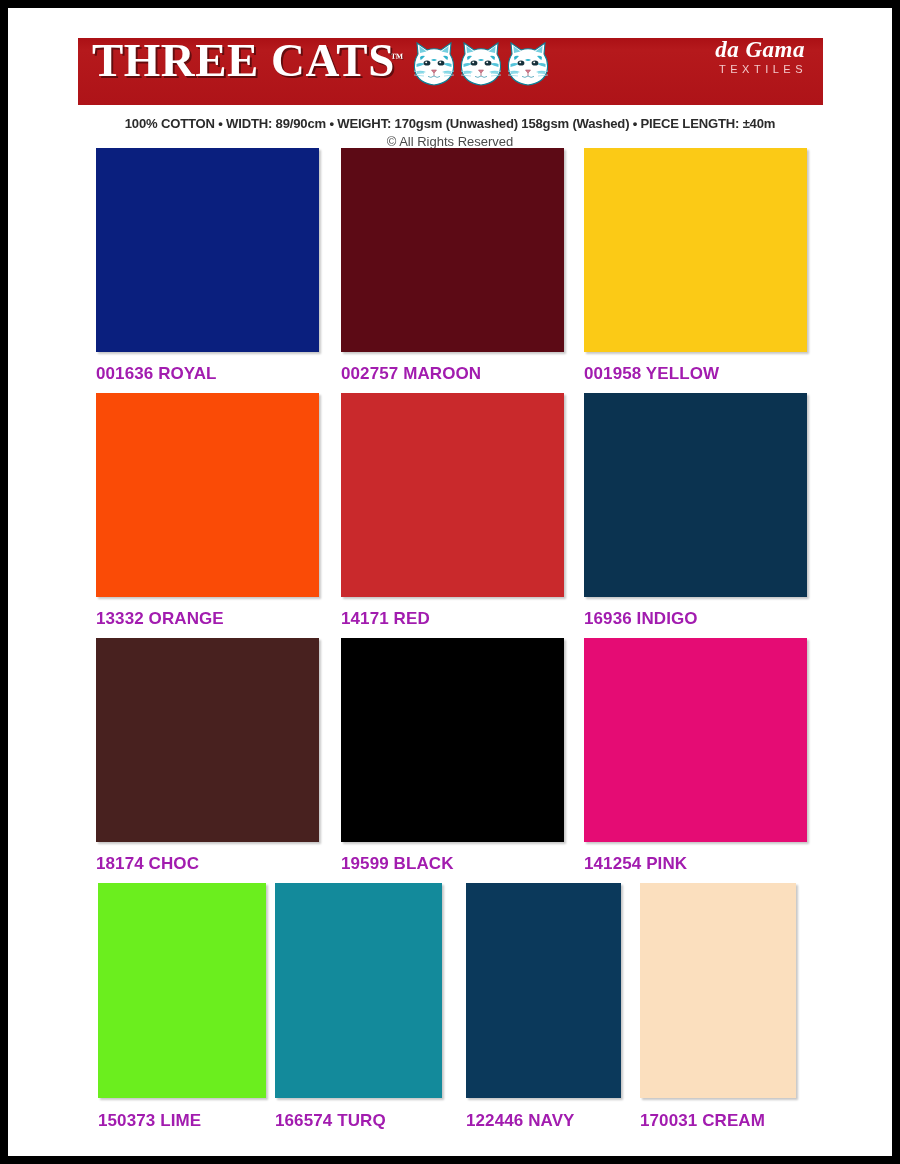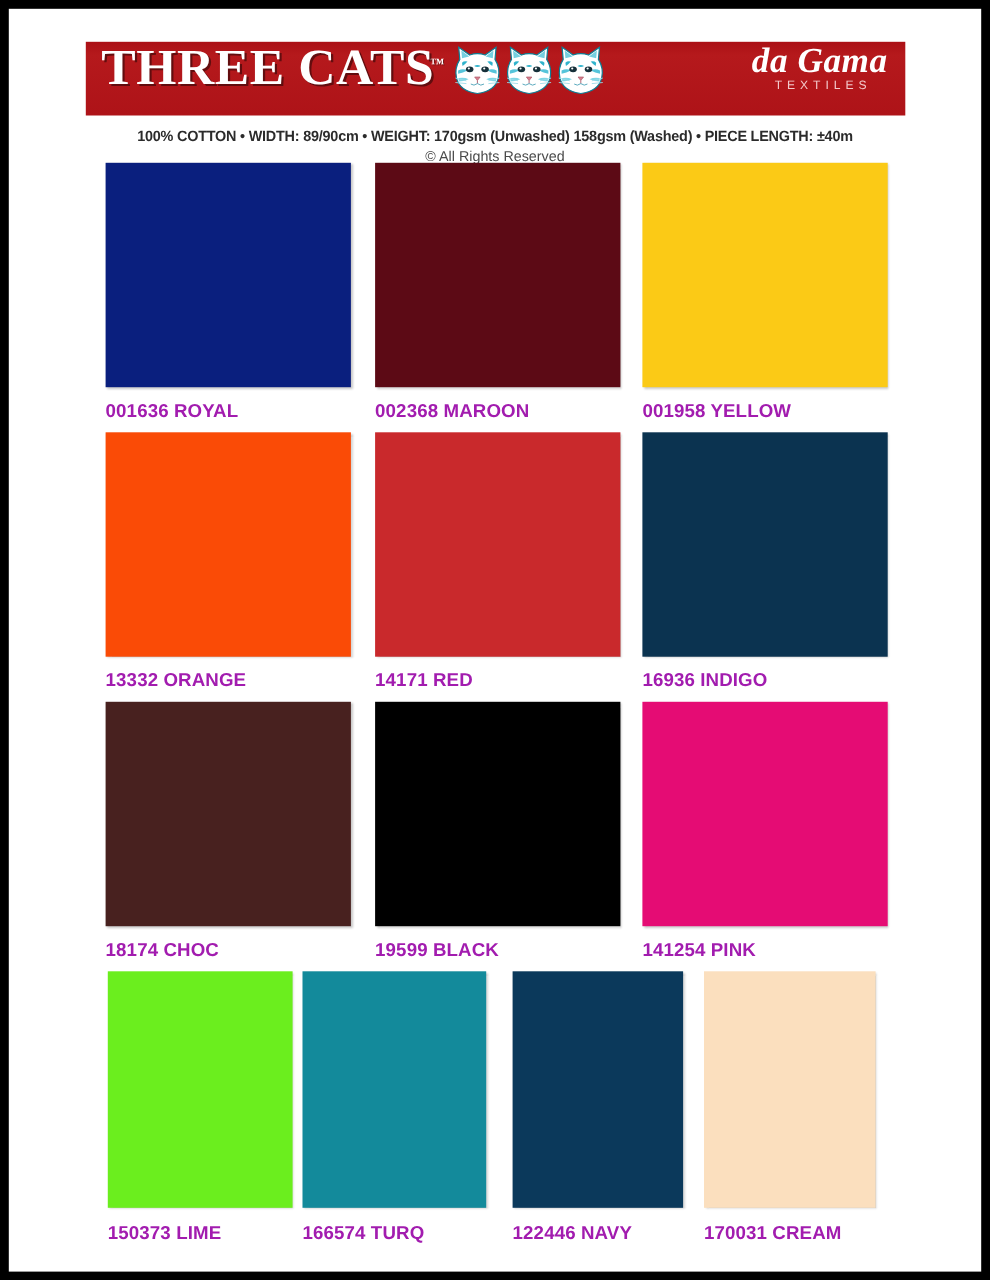--- a/index.html
+++ b/index.html
@@ -82,21 +82,21 @@
   #dagama {
     margin-left: auto;
     margin-right: 16px;
     text-align: center;
     line-height: 1;
   }
   #dagama-name {
     font-family: "Liberation Serif", serif;
     font-style: italic;
     font-weight: bold;
-    font-size: 32px;
+    font-size: 23px;
     color: #ffffff;
     display: block;
     letter-spacing: 0.5px;
   }
   #dagama-sub {
     font-family: "Liberation Sans", sans-serif;
     font-size: 11px;
     letter-spacing: 4.5px;
     color: #f3c9cb;
     display: block;
@@ -275,21 +275,21 @@
   <div id="copyright-line">© All Rights Reserved</div>
 
   <div id="grid">
       <div class="row">
         <div class="swatch-cell col-0">
           <div class="swatch" style="background: rgb(10, 31, 126);"></div>
           <div class="swatch-label">001636 ROYAL</div>
         </div>
         <div class="swatch-cell col-1">
           <div class="swatch" style="background: rgb(92, 10, 21);"></div>
-          <div class="swatch-label">002368 MAROON</div>
+          <div class="swatch-label">002757 MAROON</div>
         </div>
         <div class="swatch-cell col-2">
           <div class="swatch" style="background: rgb(251, 202, 22);"></div>
           <div class="swatch-label">001958 YELLOW</div>
         </div>
       </div>
       <div class="row">
         <div class="swatch-cell col-0">
           <div class="swatch" style="background: rgb(250, 75, 6);"></div>
           <div class="swatch-label">13332 ORANGE</div>

